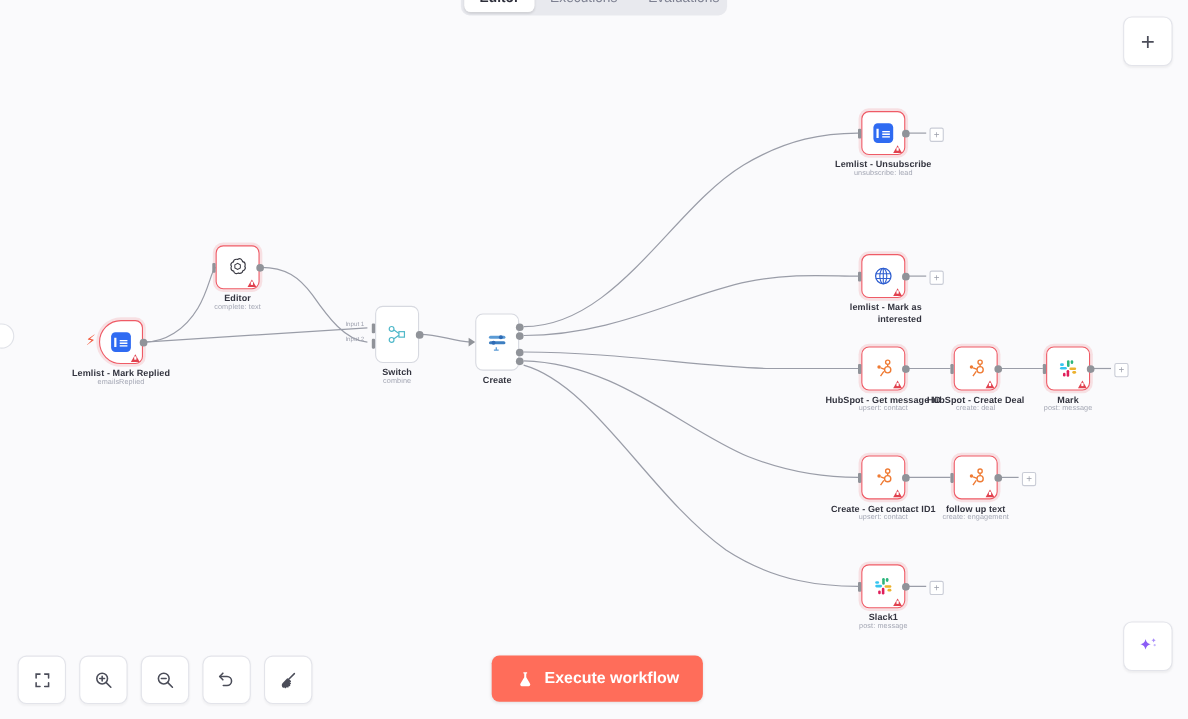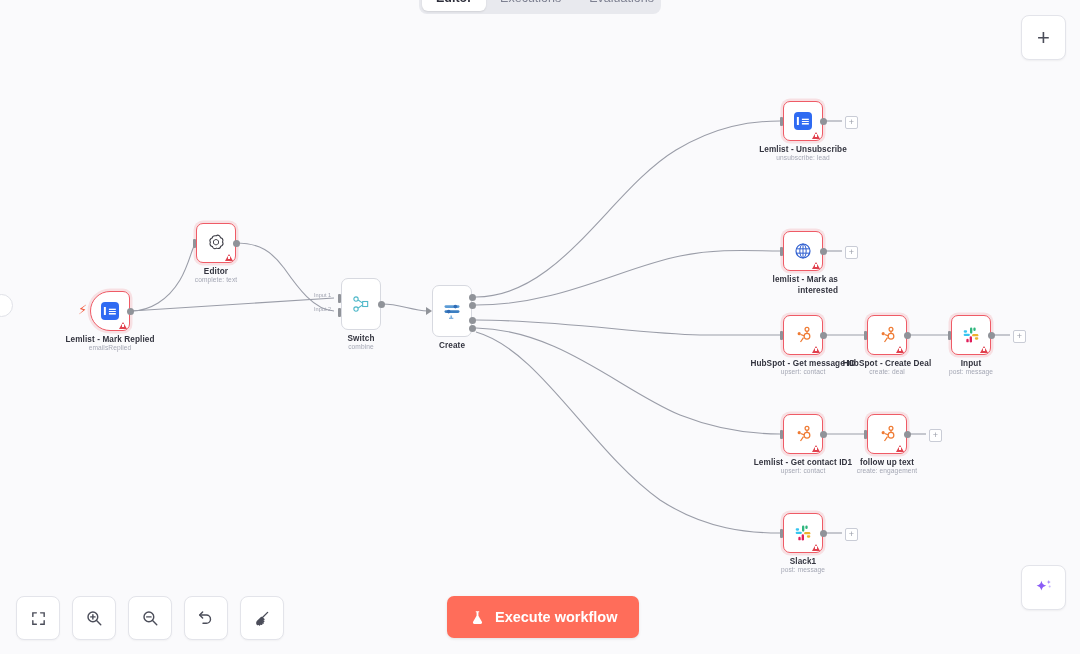--- a/index.html
+++ b/index.html
@@ -272,37 +272,37 @@
         <rect x="3.2" y="6.4" width="4.2" height="2.8" rx="1.4" fill="#36c5f0"></rect>
         <rect x="14.8" y="3" width="2.8" height="4.2" rx="1.4" fill="#2eb67d"></rect>
         <rect x="16.6" y="14.8" width="4.2" height="2.8" rx="1.4" fill="#ecb22e"></rect>
         <rect x="6.4" y="16.6" width="2.8" height="4.2" rx="1.4" fill="#e01e5a"></rect>
       </svg>
       <div class="warn"></div>
     </div>
     <div class="inbar" style="left:-23px;top:-4.5px;"></div>
     <div class="dot" style="left:17px;top:-3.5px;"></div>
     <div class="plusstub" style="left:42px;top:-5.5px;">+</div>
-    <div class="label">Input</div>
+    <div class="label">Mark</div>
     <div class="sub">post: message</div>
   </div>
 
   <div class="node" style="left:803px;top:434px;">
     <div class="box">
       <svg class="ico" viewBox="0 0 24 24">
         <circle cx="16.8" cy="5.2" r="2.3" fill="none" stroke="#ef7b34" stroke-width="1.5"></circle>
         <circle cx="16.8" cy="13.4" r="3.4" fill="none" stroke="#ef7b34" stroke-width="1.5"></circle>
         <circle cx="7.4" cy="10.4" r="1.9" fill="#ef7b34"></circle>
         <path d="M16.8 7.5v2.5M9.2 11.4l4.4 1.6M12.6 15.2 9 20.4" stroke="#ef7b34" stroke-width="1.5" fill="none"></path>
       </svg>
       <div class="warn"></div>
     </div>
     <div class="inbar" style="left:-23px;top:-4.5px;"></div>
     <div class="dot" style="left:17px;top:-3.5px;"></div>
-    <div class="label">Lemlist - Get contact ID1</div>
+    <div class="label">Create - Get contact ID1</div>
     <div class="sub">upsert: contact</div>
   </div>
 
   <div class="node" style="left:887px;top:434px;">
     <div class="box">
       <svg class="ico" viewBox="0 0 24 24">
         <circle cx="16.8" cy="5.2" r="2.3" fill="none" stroke="#ef7b34" stroke-width="1.5"></circle>
         <circle cx="16.8" cy="13.4" r="3.4" fill="none" stroke="#ef7b34" stroke-width="1.5"></circle>
         <circle cx="7.4" cy="10.4" r="1.9" fill="#ef7b34"></circle>
         <path d="M16.8 7.5v2.5M9.2 11.4l4.4 1.6M12.6 15.2 9 20.4" stroke="#ef7b34" stroke-width="1.5" fill="none"></path>

